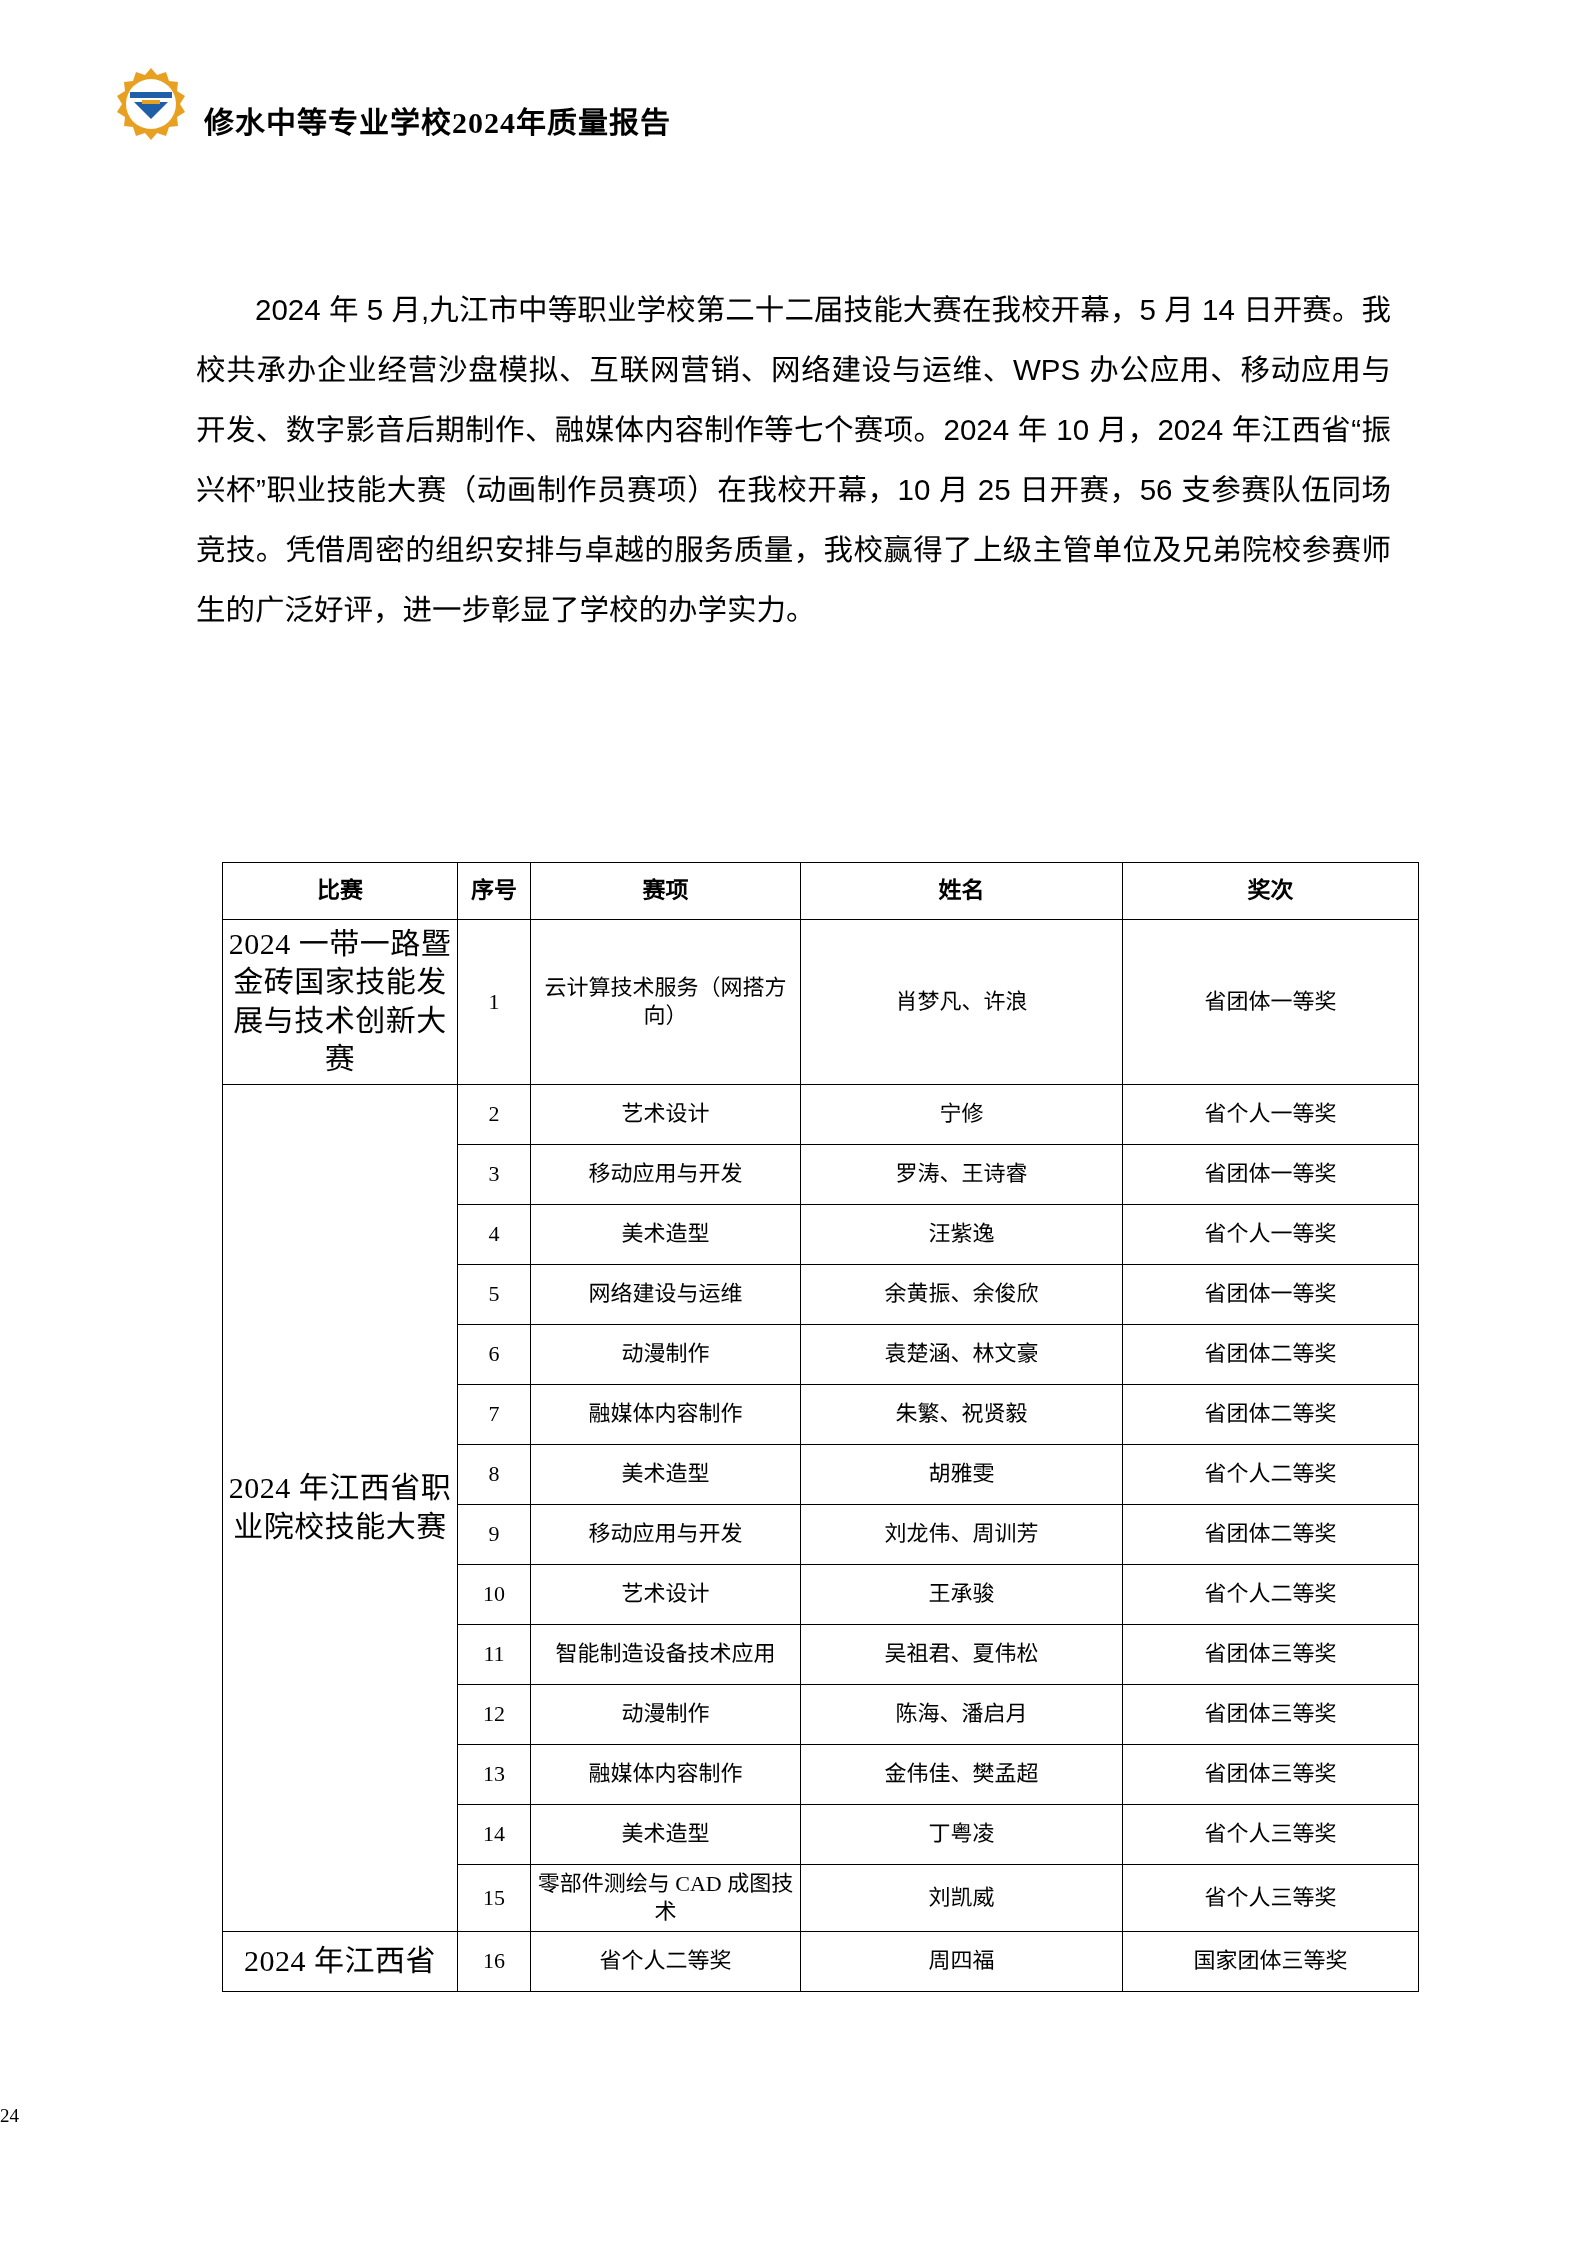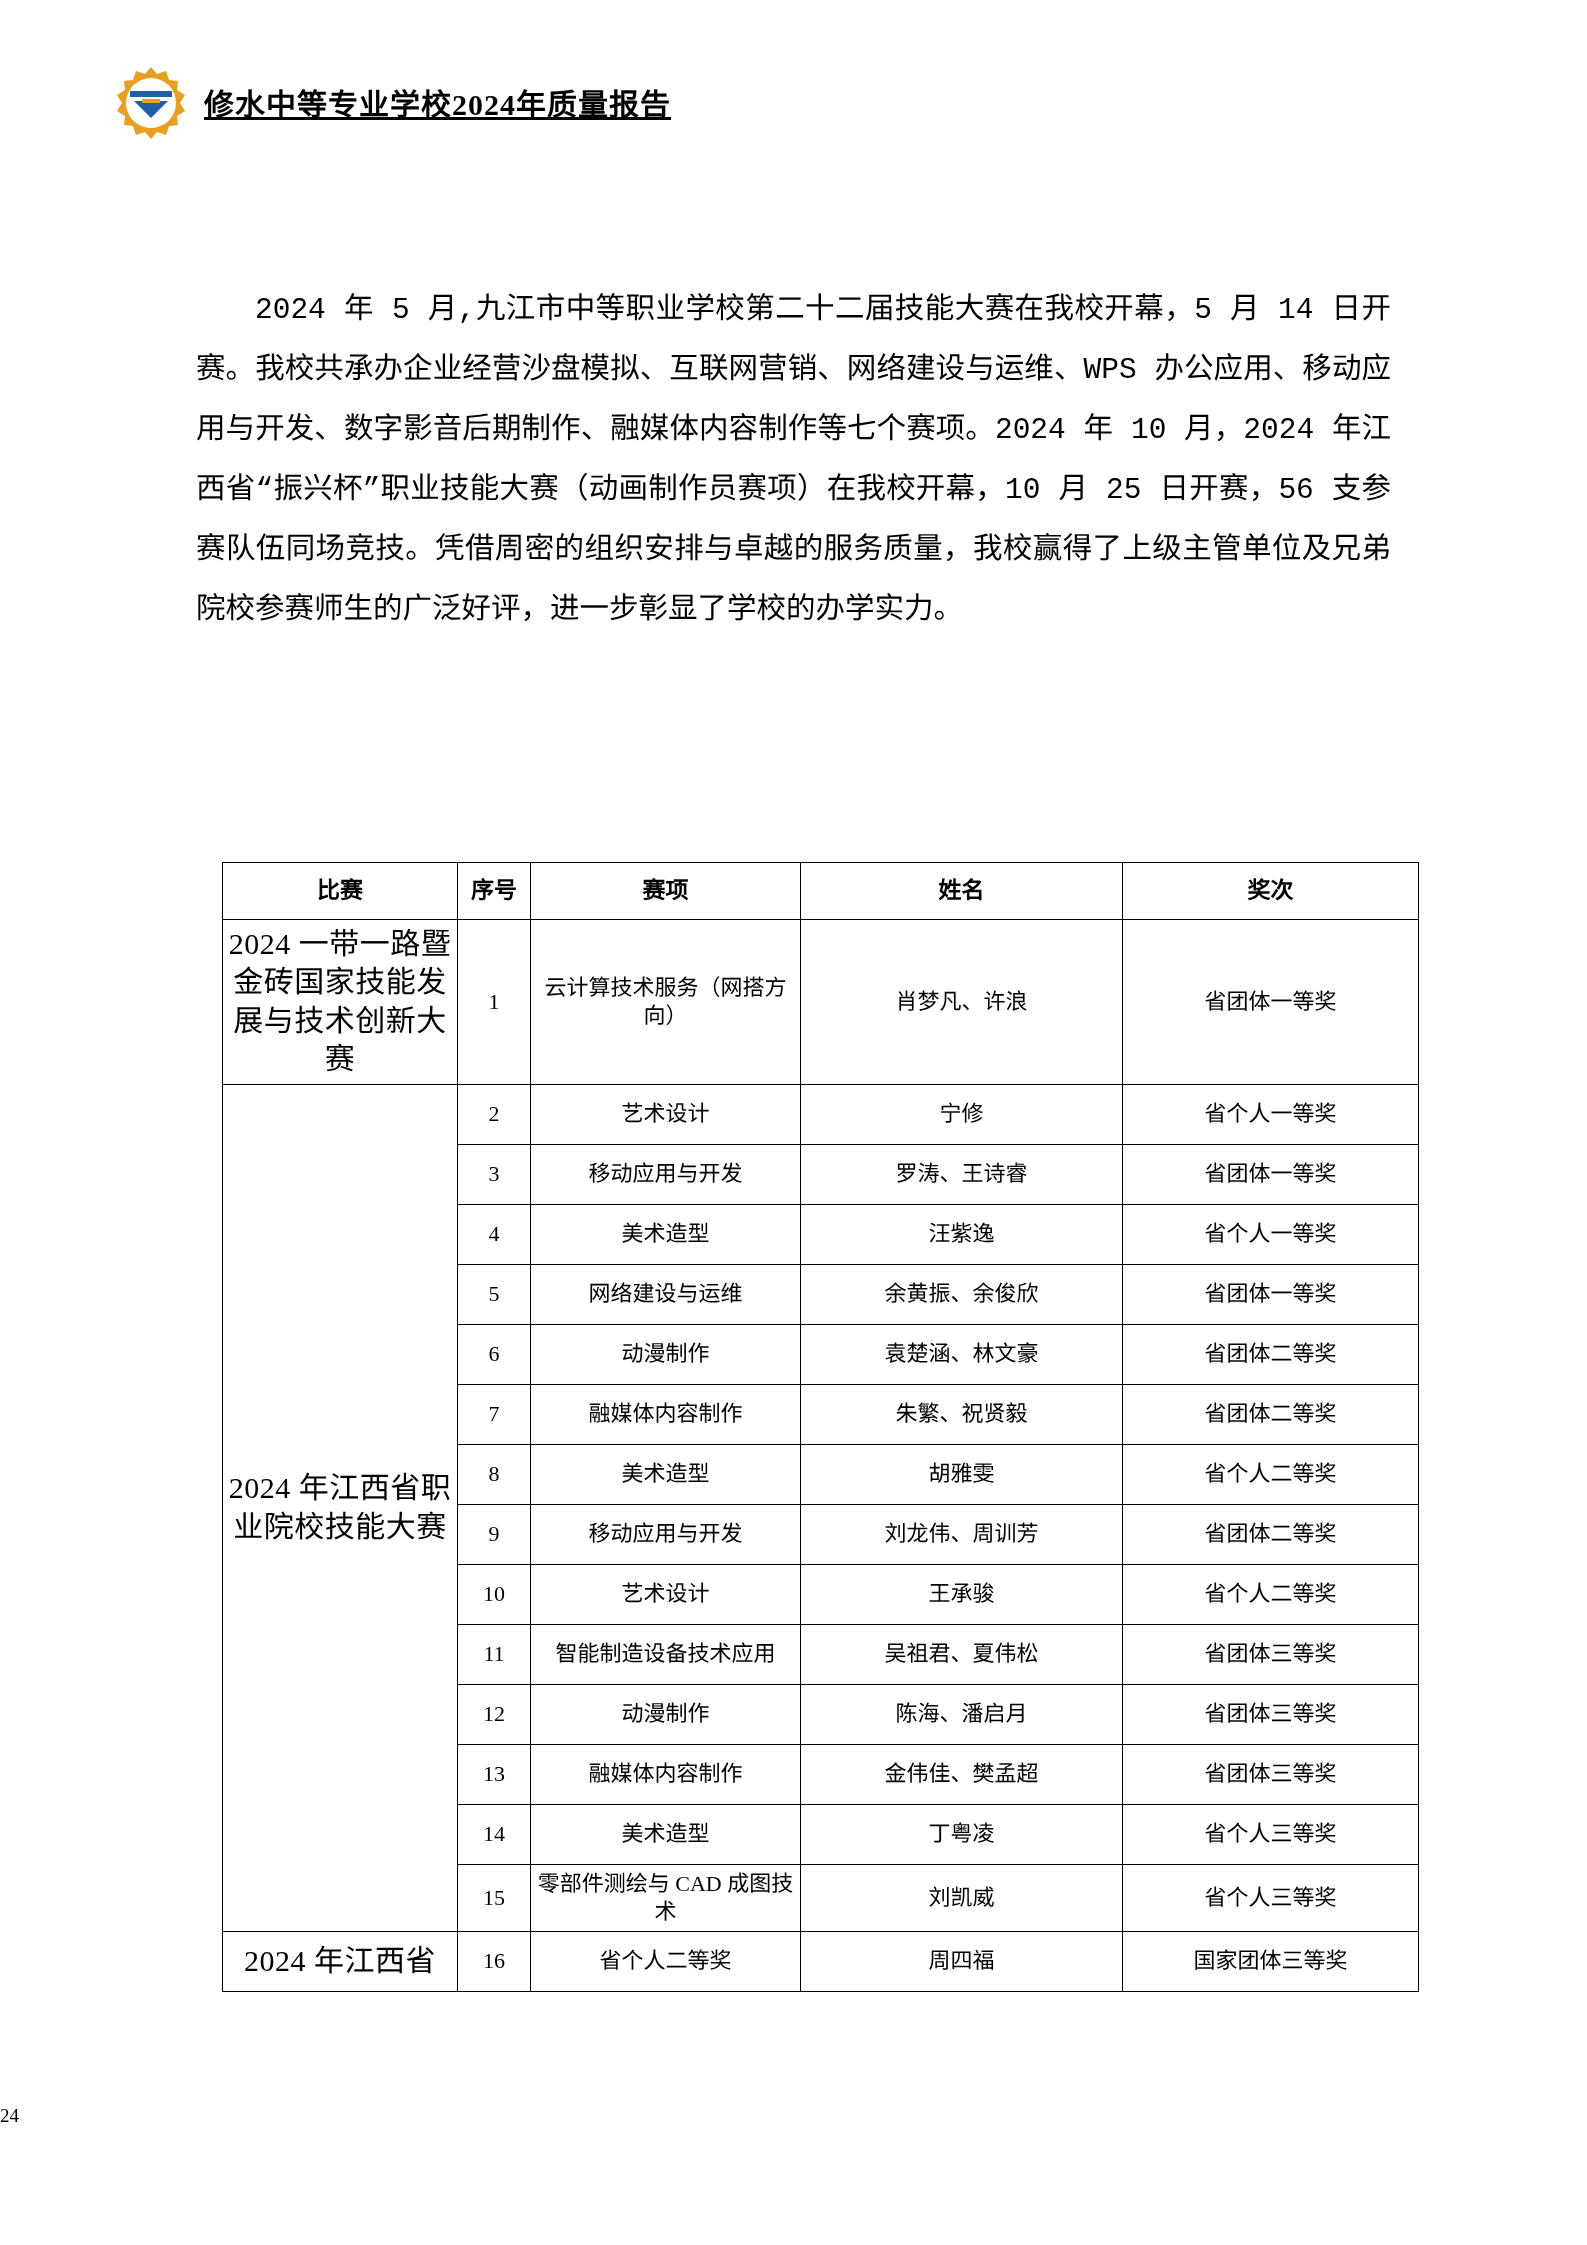--- a/index.html
+++ b/index.html
@@ -23,22 +23,21 @@
   }
 
   
   .header {
     position: absolute;
     top: 62px;
     left: 112px;
     right: 112px;
     height: 80px;
     display: flex;
-    align-items: center;
-    text-decoration: underline;
+    align-items: flex-end;
   }
   .logo {
     width: 78px;
     height: 78px;
     position: relative;
     flex: 0 0 auto;
     margin-right: 14px;
   }
   .logo svg { display: block; }
   .header-title {
@@ -57,21 +56,21 @@
     left: 196px;
     width: 1195px;
   }
   .para {
     font-size: 29.5px;
     line-height: 60px;
     text-align: justify;
     text-justify: inter-ideograph;
     text-indent: 2em;
     margin: 0;
-    font-family: Liberation Mono, monospace;
+    font-family: Liberation Sans, sans-serif;
   }
 
   
   .table-wrap {
     position: absolute;
     top: 862px;
     left: 196px;
     width: 1196px;
   }
   table.award-table {

